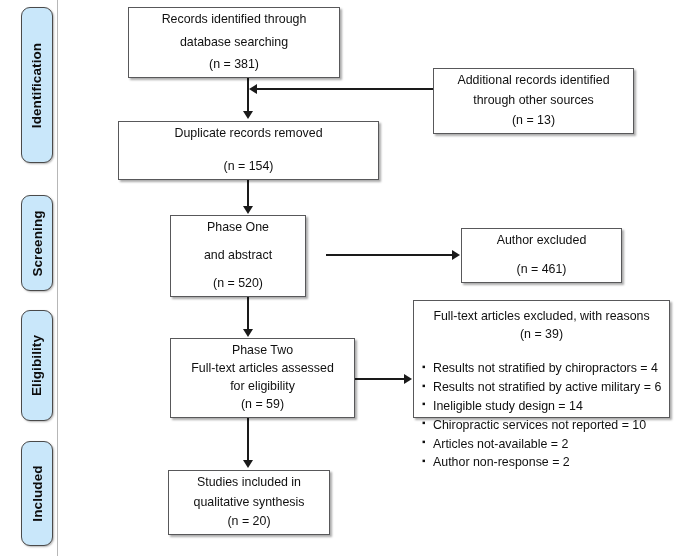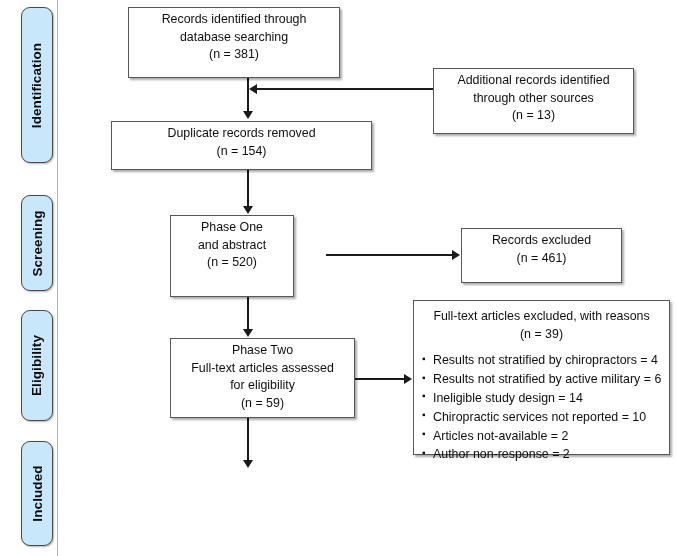--- a/index.html
+++ b/index.html
@@ -53,41 +53,41 @@
   
   .node {
     position: absolute;
     box-sizing: border-box;
     background: #ffffff;
     border: 1px solid #58585a;
     box-shadow: 1.5px 1.5px 2px rgba(0,0,0,0.33);
     display: flex;
     flex-direction: column;
     align-items: center;
-    justify-content: flex-start;
+    justify-content: space-between;
     text-align: center;
     font-size: 12.4px;
     line-height: 1.42;
     color: #101010;
     padding: 3px 23px;
   }
   .node .line { display: block; white-space: nowrap; }
 
   
   .node.reasons {
     justify-content: flex-start;
     padding: 7px 8px 6px 8px;
   }
   .node.reasons .head {
     width: 100%;
     text-align: center;
   }
   .node.reasons ul {
     list-style: none;
-    margin: 8px;
+    margin: 16px;
     padding: 0;
     width: 100%;
     text-align: left;
   }
   .node.reasons li {
     position: relative;
     padding-left: 11px;
     font-size: 12.4px;
     line-height: 1.52;
     white-space: nowrap;
@@ -178,50 +178,55 @@
     <span class="line">database searching</span>
     <span class="line">(n = 381)</span>
   </div>
 
   <div class="node" style="left:433px; top:55px; width:201px; height:66px;margin-top:13px;">
     <span class="line">Additional records identified</span>
     <span class="line">through other sources</span>
     <span class="line">(n = 13)</span>
   </div>
 
-  <div class="node" style="left:111px; top:121px; width:261px; height:49px;">
+  <div class="node" style="left:118px; top:121px; width:261px; height:59px;">
     <span class="line">Duplicate records removed</span>
     <span class="line">(n = 154)</span>
   </div>
 
-  <div class="node" style="left:170px; top:215px; width:124px; height:82px;">
+  <div class="node" style="left:170px; top:215px; width:136px; height:82px;">
     <span class="line">Phase One</span>
     <span class="line">and abstract</span>
     <span class="line">(n = 520)</span>
   </div>
 
   <div class="node" style="left:461px; top:228px; width:161px; height:55px;">
-    <span class="line">Records excluded</span>
+    <span class="line">Author excluded</span>
     <span class="line">(n = 461)</span>
   </div>
 
   <div class="node" style="left:170px; top:338px; width:185px; height:80px;">
     <span class="line">Phase Two</span>
     <span class="line">Full-text articles assessed</span>
     <span class="line">for eligibility</span>
     <span class="line">(n = 59)</span>
   </div>
 
-  <div class="node reasons" style="left:413px; top:300px; width:257px; height:155px;">
+  <div class="node reasons" style="left:413px; top:300px; width:257px; height:118px;">
     <span class="head line">Full-text articles excluded, with reasons</span>
     <span class="head line">(n = 39)</span>
     <ul>
       <li>Results not stratified by chiropractors = 4</li>
       <li>Results not stratified by active military = 6</li>
       <li>Ineligible study design = 14</li>
       <li>Chiropractic services not reported = 10</li>
       <li>Articles not-available = 2</li>
       <li>Author non-response = 2</li>
     </ul>
   </div>
 
+  <div class="node" style="left:168px; top:470px; width:162px; height:65px;">
+    <span class="line">Studies included in</span>
+    <span class="line">qualitative synthesis</span>
+    <span class="line">(n = 20)</span>
+  </div>
 
 </div>
 
 </body></html>

